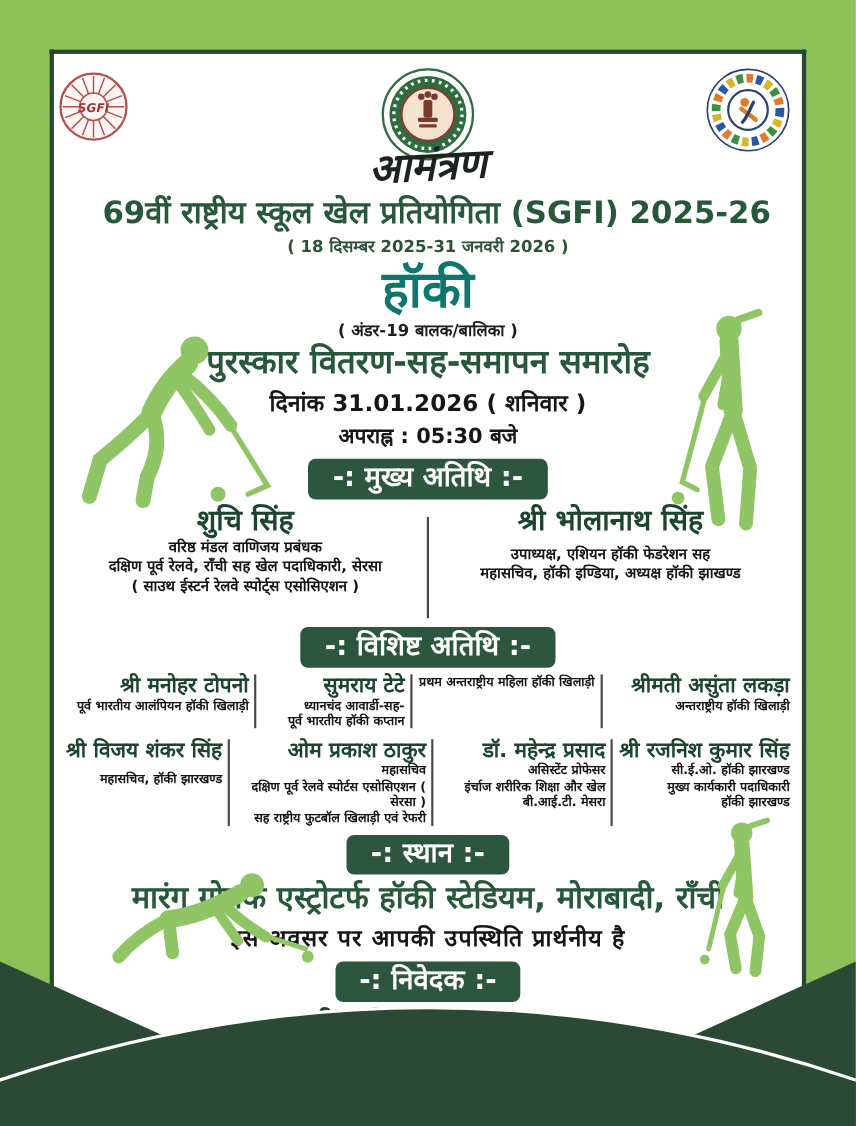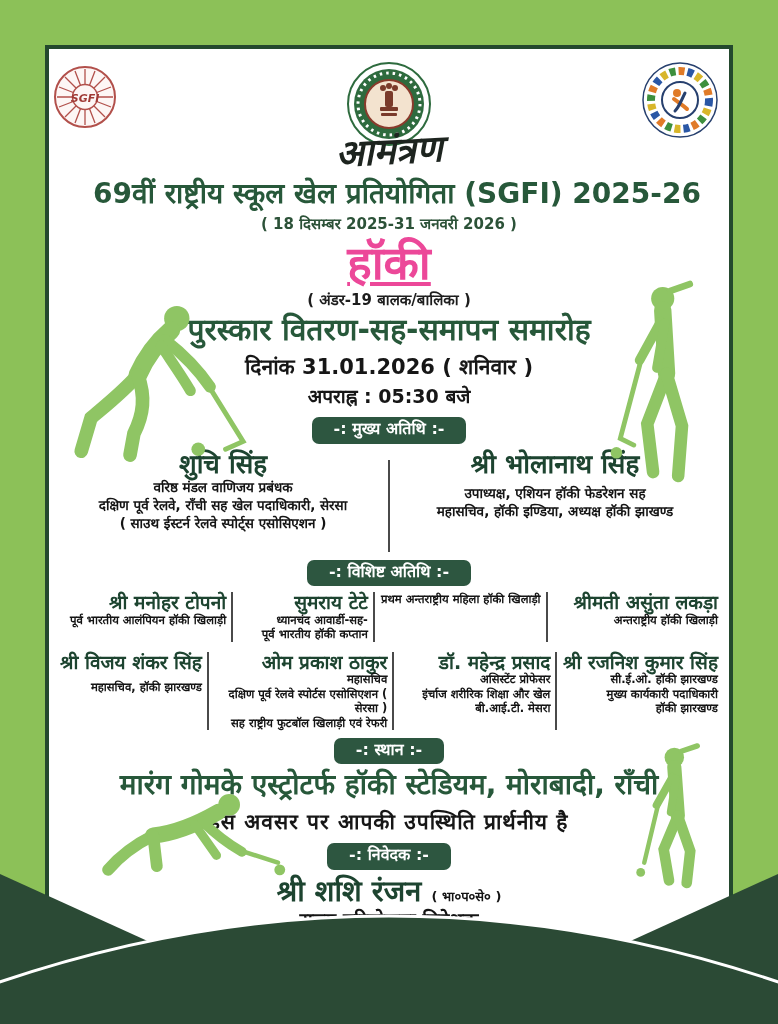--- a/index.html
+++ b/index.html
@@ -20,28 +20,28 @@
   .logo-center{left:50%;transform:translateX(-50%);top:12px;}
   .logo-right{right:10px;top:12px;}
   
   .script{
     margin-top:82px;font-family:"DejaVu Serif","Liberation Serif",serif;
     font-style:italic;font-weight:bold;font-size:37px;color:#1d241f;
     transform:rotate(-3deg);line-height:1.1;
   }
   .title{font-size:28px;font-weight:bold;color:#27583a;line-height:1.15;margin-top:6px;padding-left:16px;}
   .daterange{font-size:15px;font-weight:bold;color:#2c5238;margin-top:3px;}
-  .sport{font-size:46px;font-weight:bold;color:#ec4899;line-height:1.05;margin-top:6px;text-decoration:underline;}
+  .sport{font-size:46px;font-weight:bold;color:#0f766e;line-height:1.05;margin-top:6px;}
   .category{font-size:15px;font-weight:bold;color:#1d1d1d;margin-top:2px;}
   .eventname{font-size:30px;font-weight:bold;color:#27583a;line-height:1.1;margin-top:4px;}
   .eventdate{font-size:21px;font-weight:bold;color:#161616;margin-top:6px;}
   .eventtime{font-size:19px;font-weight:bold;color:#161616;margin-top:3px;}
   .banner{
     display:block;width:fit-content;margin:8px auto 6px auto;
-    background:#2d5640;color:#ffffff;font-weight:bold;font-size:16px;
+    background:#2d5640;color:#ffffff;font-weight:bold;font-size:25px;
     padding:3px 22px 5px 22px;border-radius:7px;line-height:1.15;
   }
   
   .chief-row{display:flex;justify-content:center;align-items:flex-start;margin-top:2px;}
   .chief-col{width:322px;padding:0 4px;}
   .v-divider{width:2px;background:#4a4a4a;height:92px;margin-top:10px;}
   .g-name{font-size:26px;font-weight:bold;color:#1d4430;line-height:1.15;}
   .g-line{font-size:13.5px;font-weight:bold;color:#141414;line-height:1.3;}
   
   .sg-row{display:grid;margin:2px 6px 0 6px;text-align:right;}

